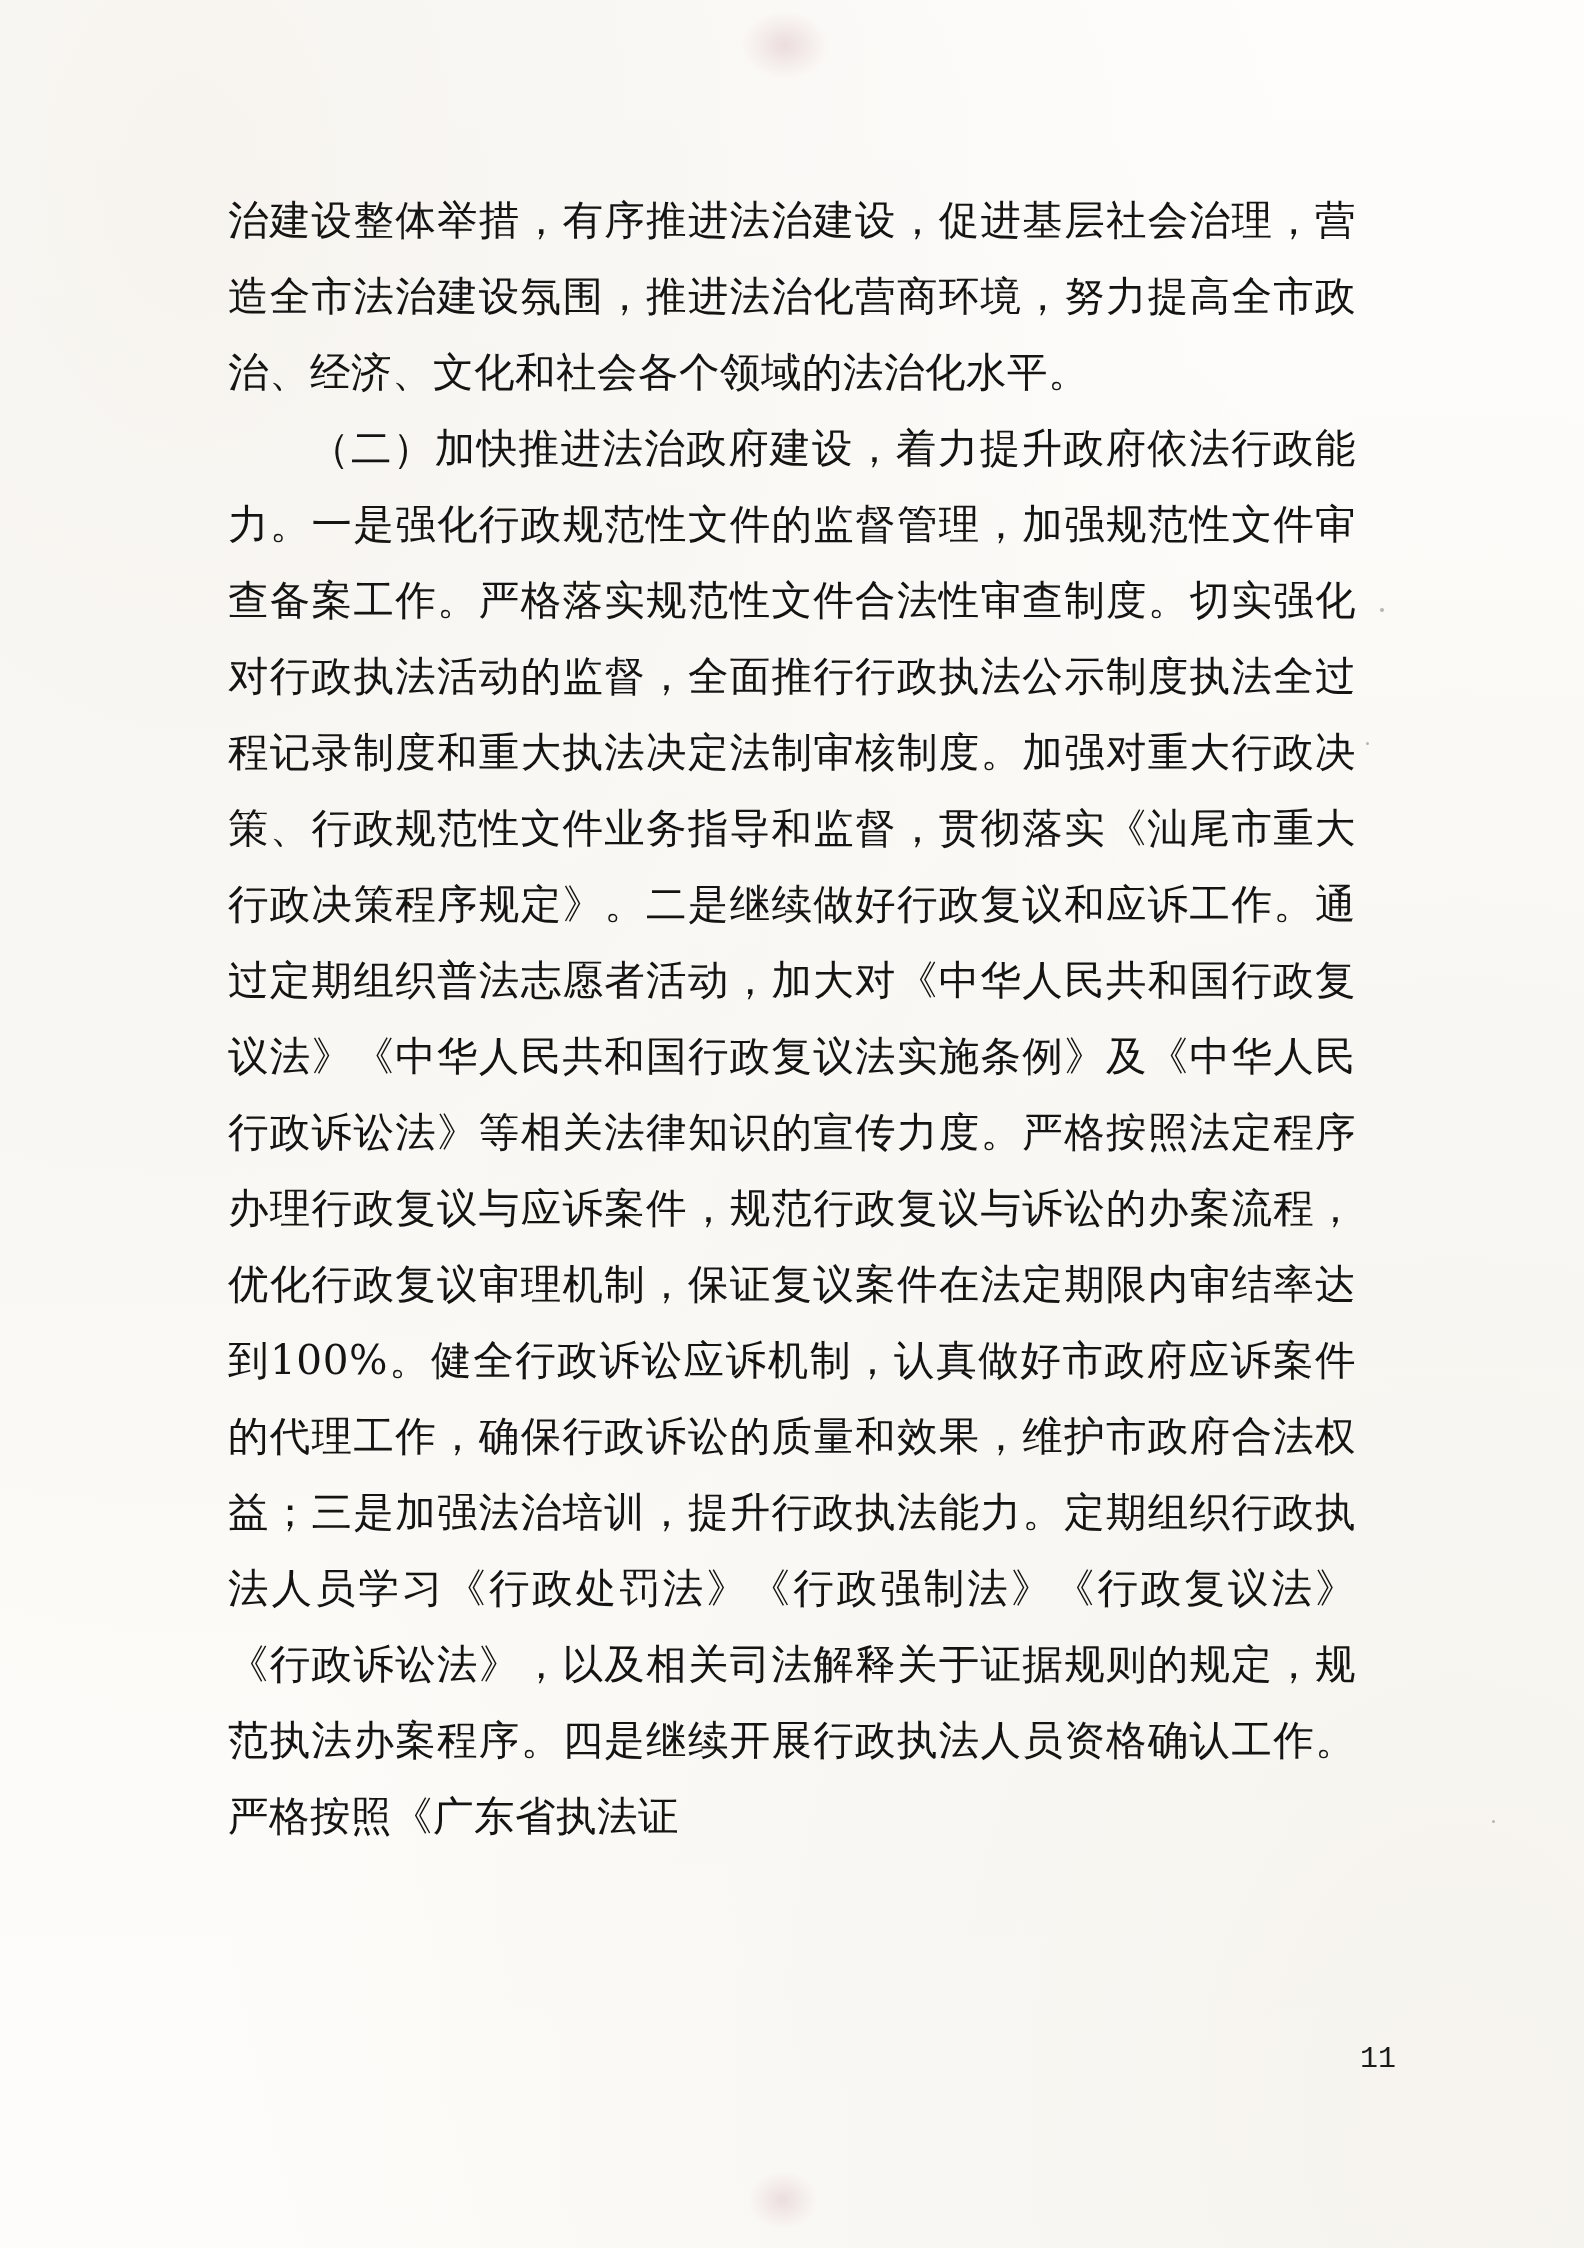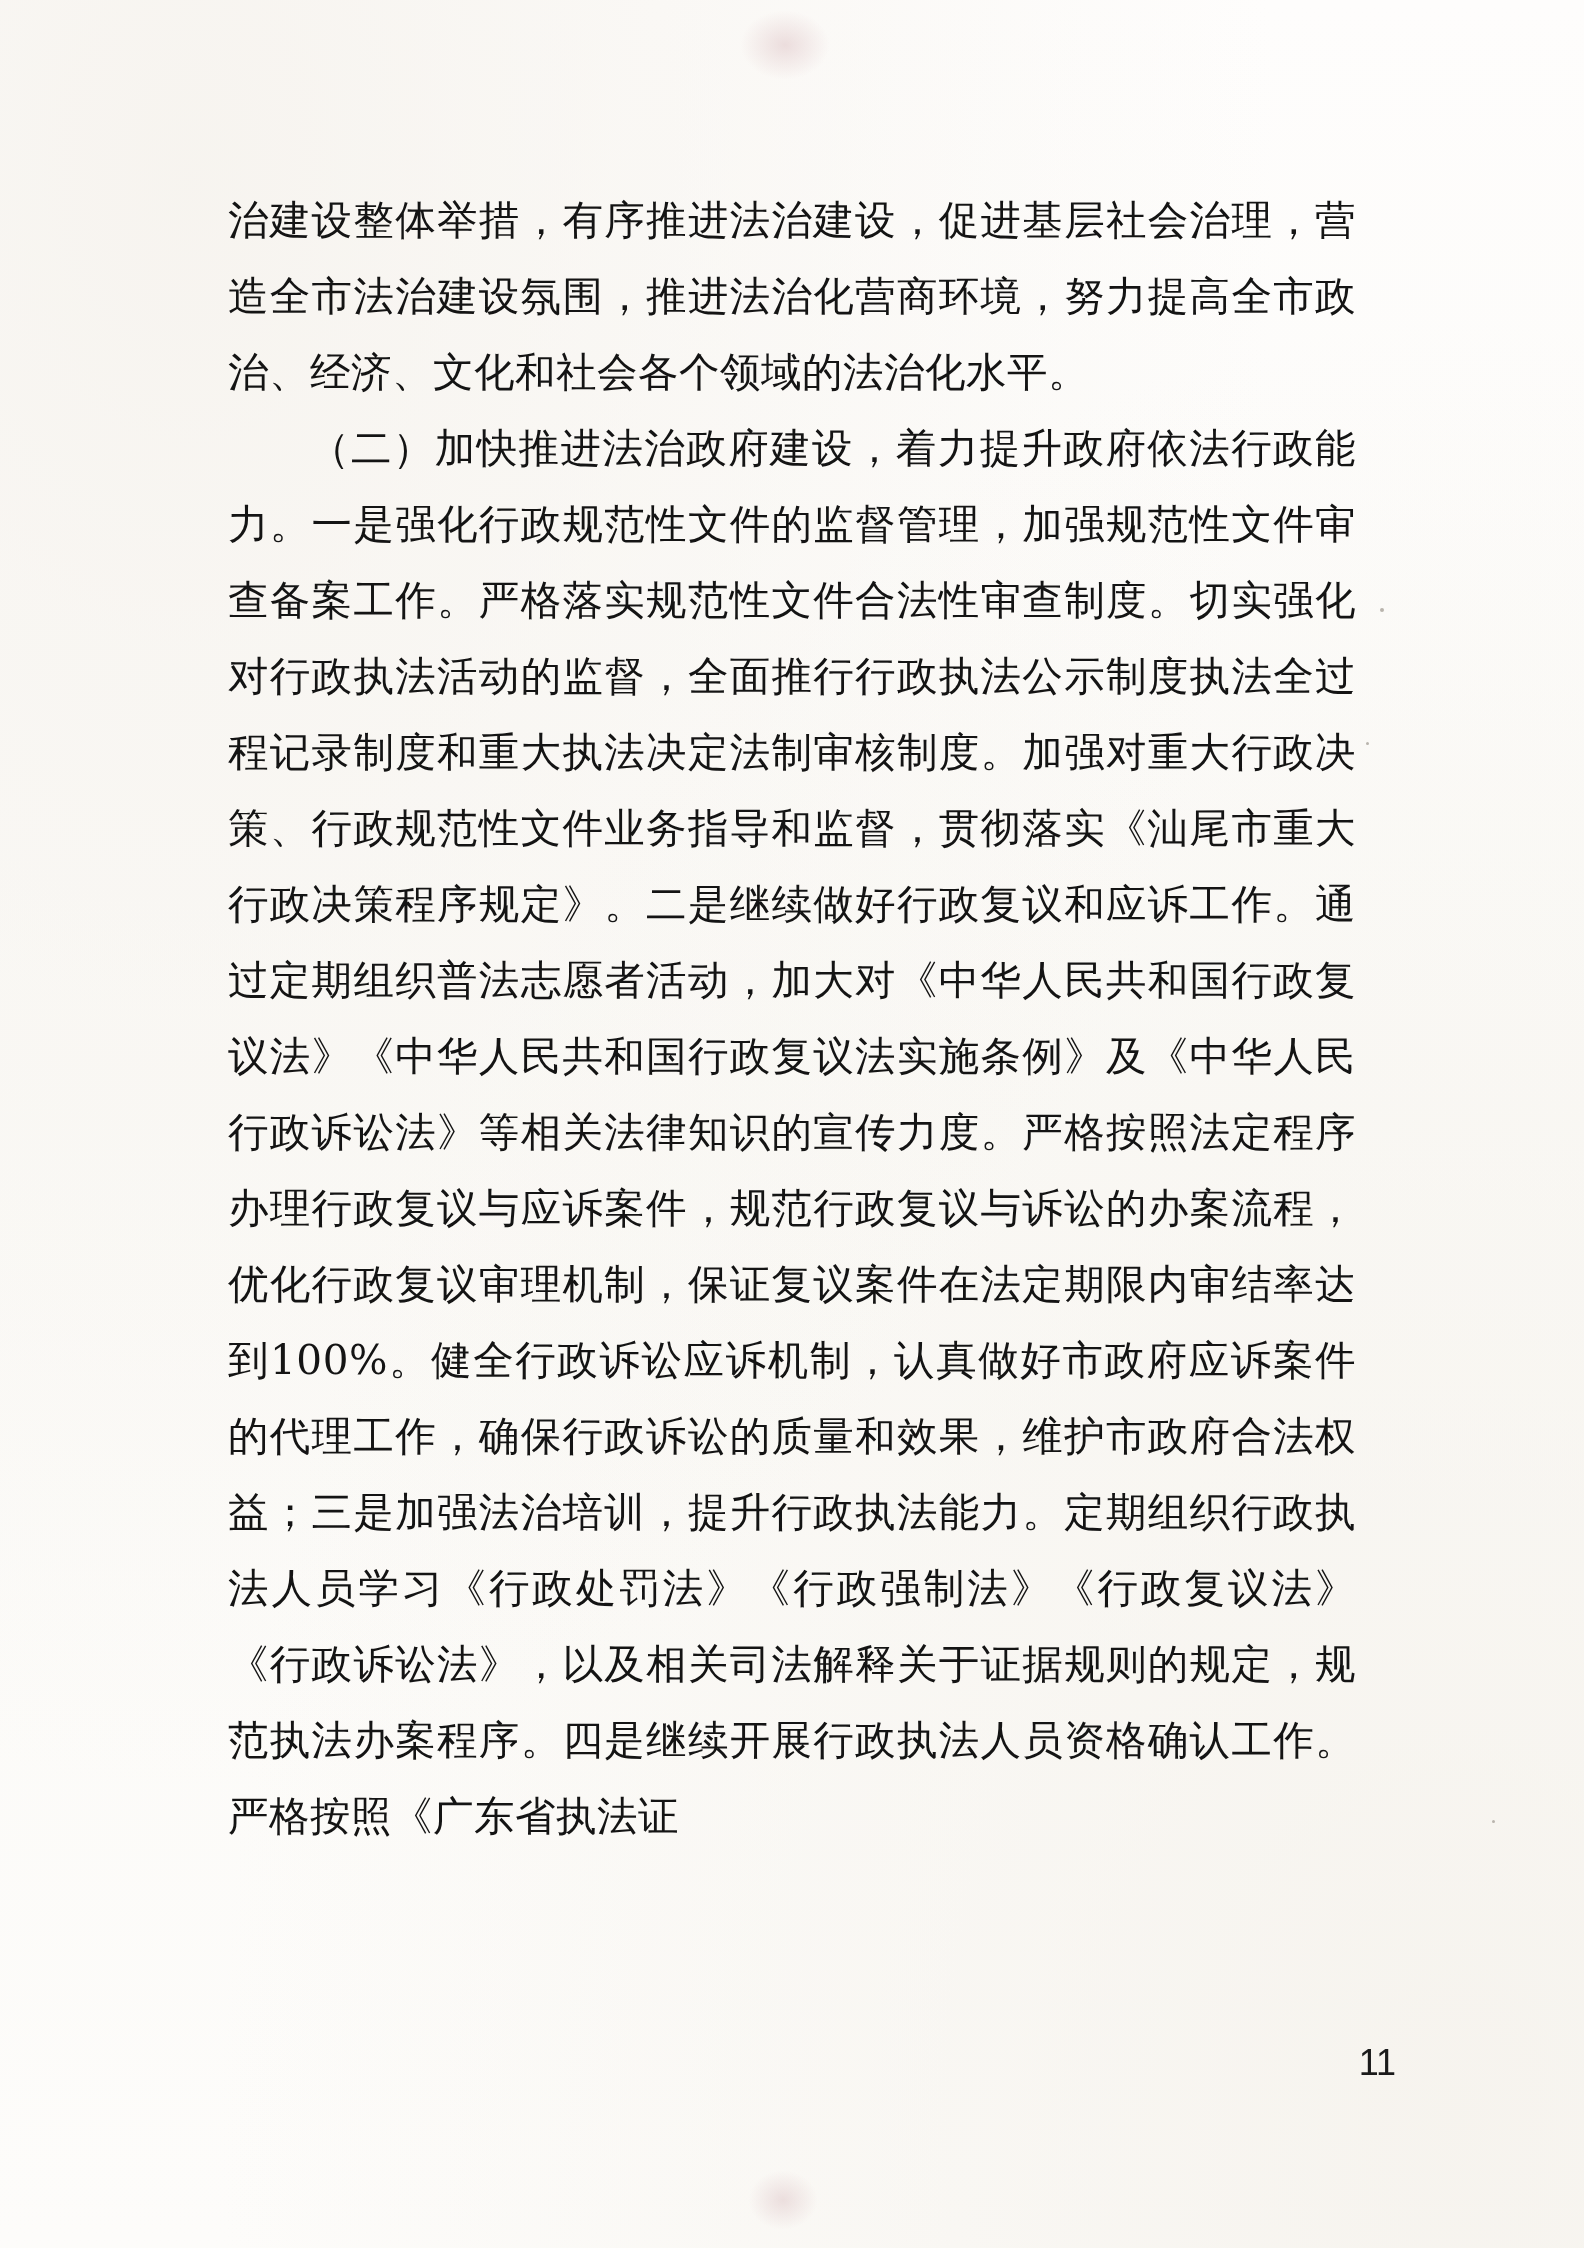--- a/index.html
+++ b/index.html
@@ -67,23 +67,23 @@
   p.para + p.para {
     margin-top: 0;
   }
   p.indent {
     text-indent: 81px;
   }
   .page-number {
     position: absolute;
     right: 188px;
     top: 2042px;
-    font-size: 36px;
+    font-size: 30px;
     color: #1b1b1b;
-    font-family: Liberation Sans, sans-serif;
+    font-family: Liberation Mono, monospace;
   }
 </style>
 </head>
 <body>
 
 <div class="page">
   <div class="paper-tint"></div>
   <div class="smudge smudge-a"></div>
   <div class="smudge smudge-b"></div>
   <div class="speck" style="left:1380px; top:608px; width:4px; height:4px;"></div>

